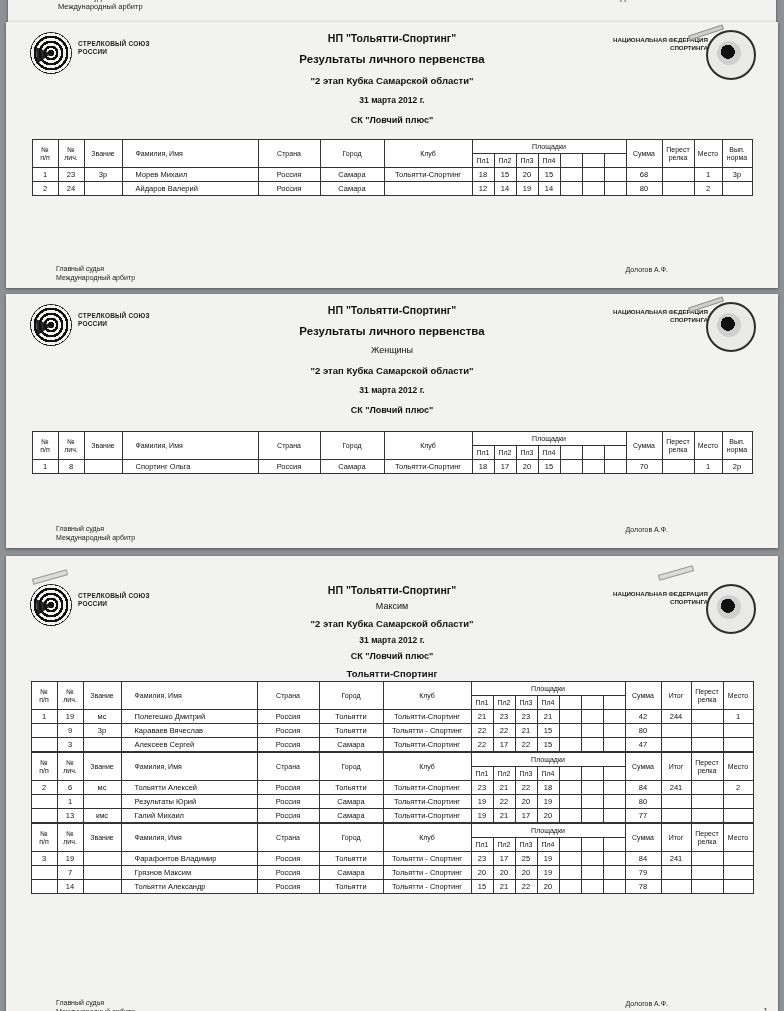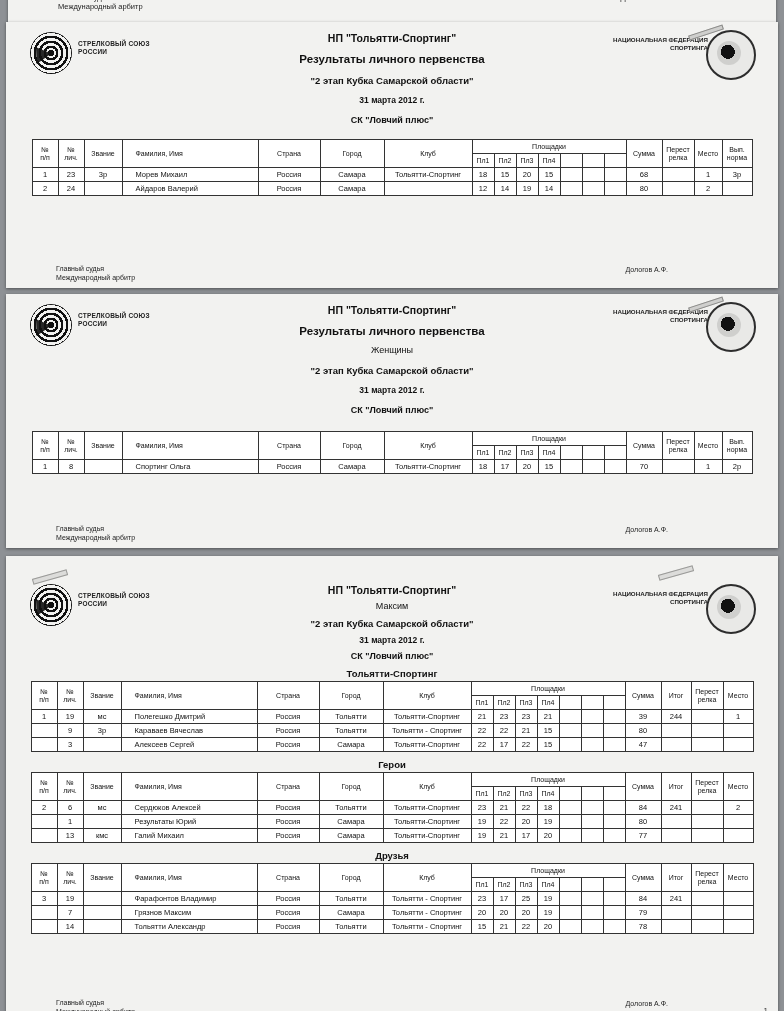--- a/index.html
+++ b/index.html
@@ -469,21 +469,21 @@
       <td>Россия</td>
       <td>Тольятти</td>
       <td>Тольятти-Спортинг</td>
       <td>21</td>
       <td>23</td>
       <td>23</td>
       <td>21</td>
       <td></td>
           <td></td>
           <td></td>
-      <td>39</td>
+      <td>42</td>
       <td>244</td>
       <td></td>
       <td>1</td>
     </tr>
     <tr>
       <td></td>
       <td>9</td>
       <td>3р</td>
       <td class="l">Караваев Вячеслав</td>
       <td>Россия</td>
@@ -517,21 +517,20 @@
           <td></td>
           <td></td>
       <td>47</td>
       <td></td>
       <td></td>
       <td></td>
     </tr>
   </tbody>
     </table>
 
-  <div class="teamname">Герои</div>
   <table class="res">
     <colgroup>
       <col style="width:26px">
         <col style="width:26px">
         <col style="width:38px">
         <col style="width:136px">
       <col style="width:62px">
         <col style="width:64px">
         <col style="width:88px">
       <col style="width:22px">
@@ -576,21 +575,21 @@
       <td class="hdr-cell">Пл3</td>
       <td class="hdr-cell">Пл4</td>
       <td></td>
       <td></td>
       <td></td>
     </tr>
     <tr>
       <td>2</td>
       <td>6</td>
       <td>мс</td>
-      <td class="l">Сердюков Алексей</td>
+      <td class="l">Тольятти Алексей</td>
       <td>Россия</td>
       <td>Тольятти</td>
       <td>Тольятти-Спортинг</td>
       <td>23</td>
       <td>21</td>
       <td>22</td>
       <td>18</td>
       <td></td>
           <td></td>
           <td></td>
@@ -635,21 +634,20 @@
           <td></td>
           <td></td>
       <td>77</td>
       <td></td>
       <td></td>
       <td></td>
     </tr>
   </tbody>
     </table>
 
-  <div class="teamname">Друзья</div>
   <table class="res">
     <colgroup>
       <col style="width:26px">
         <col style="width:26px">
         <col style="width:38px">
         <col style="width:136px">
       <col style="width:62px">
         <col style="width:64px">
         <col style="width:88px">
       <col style="width:22px">

